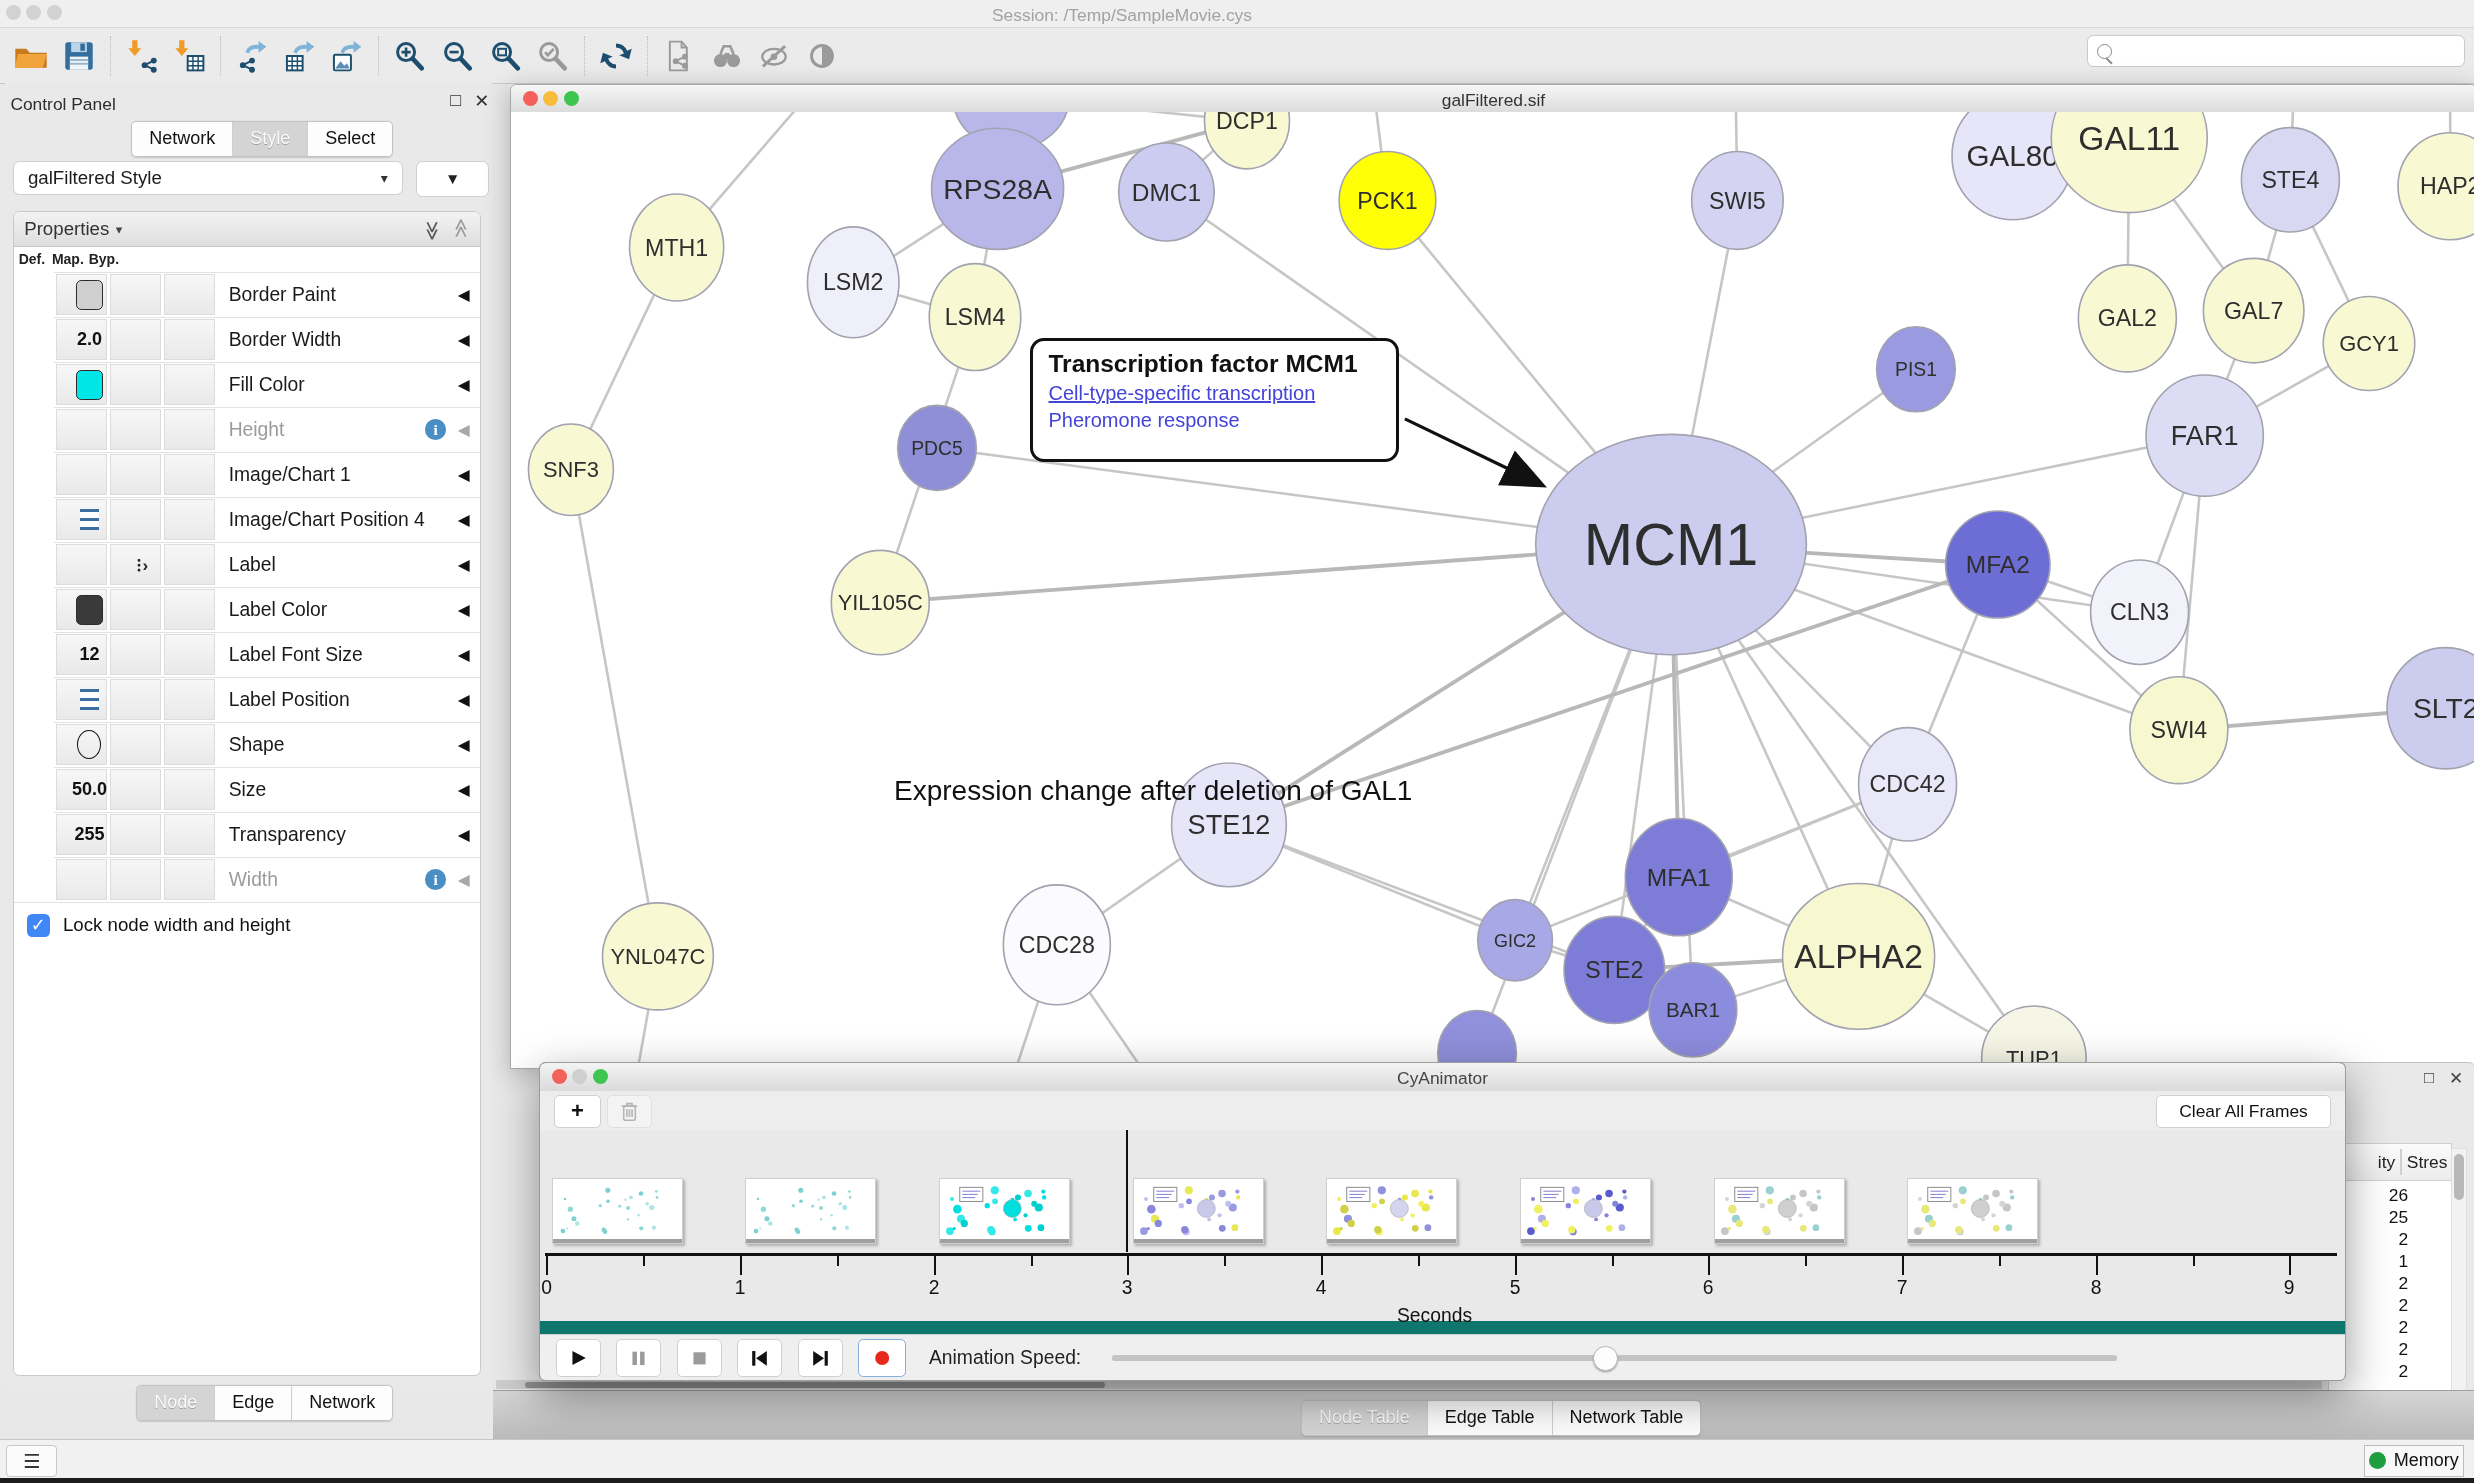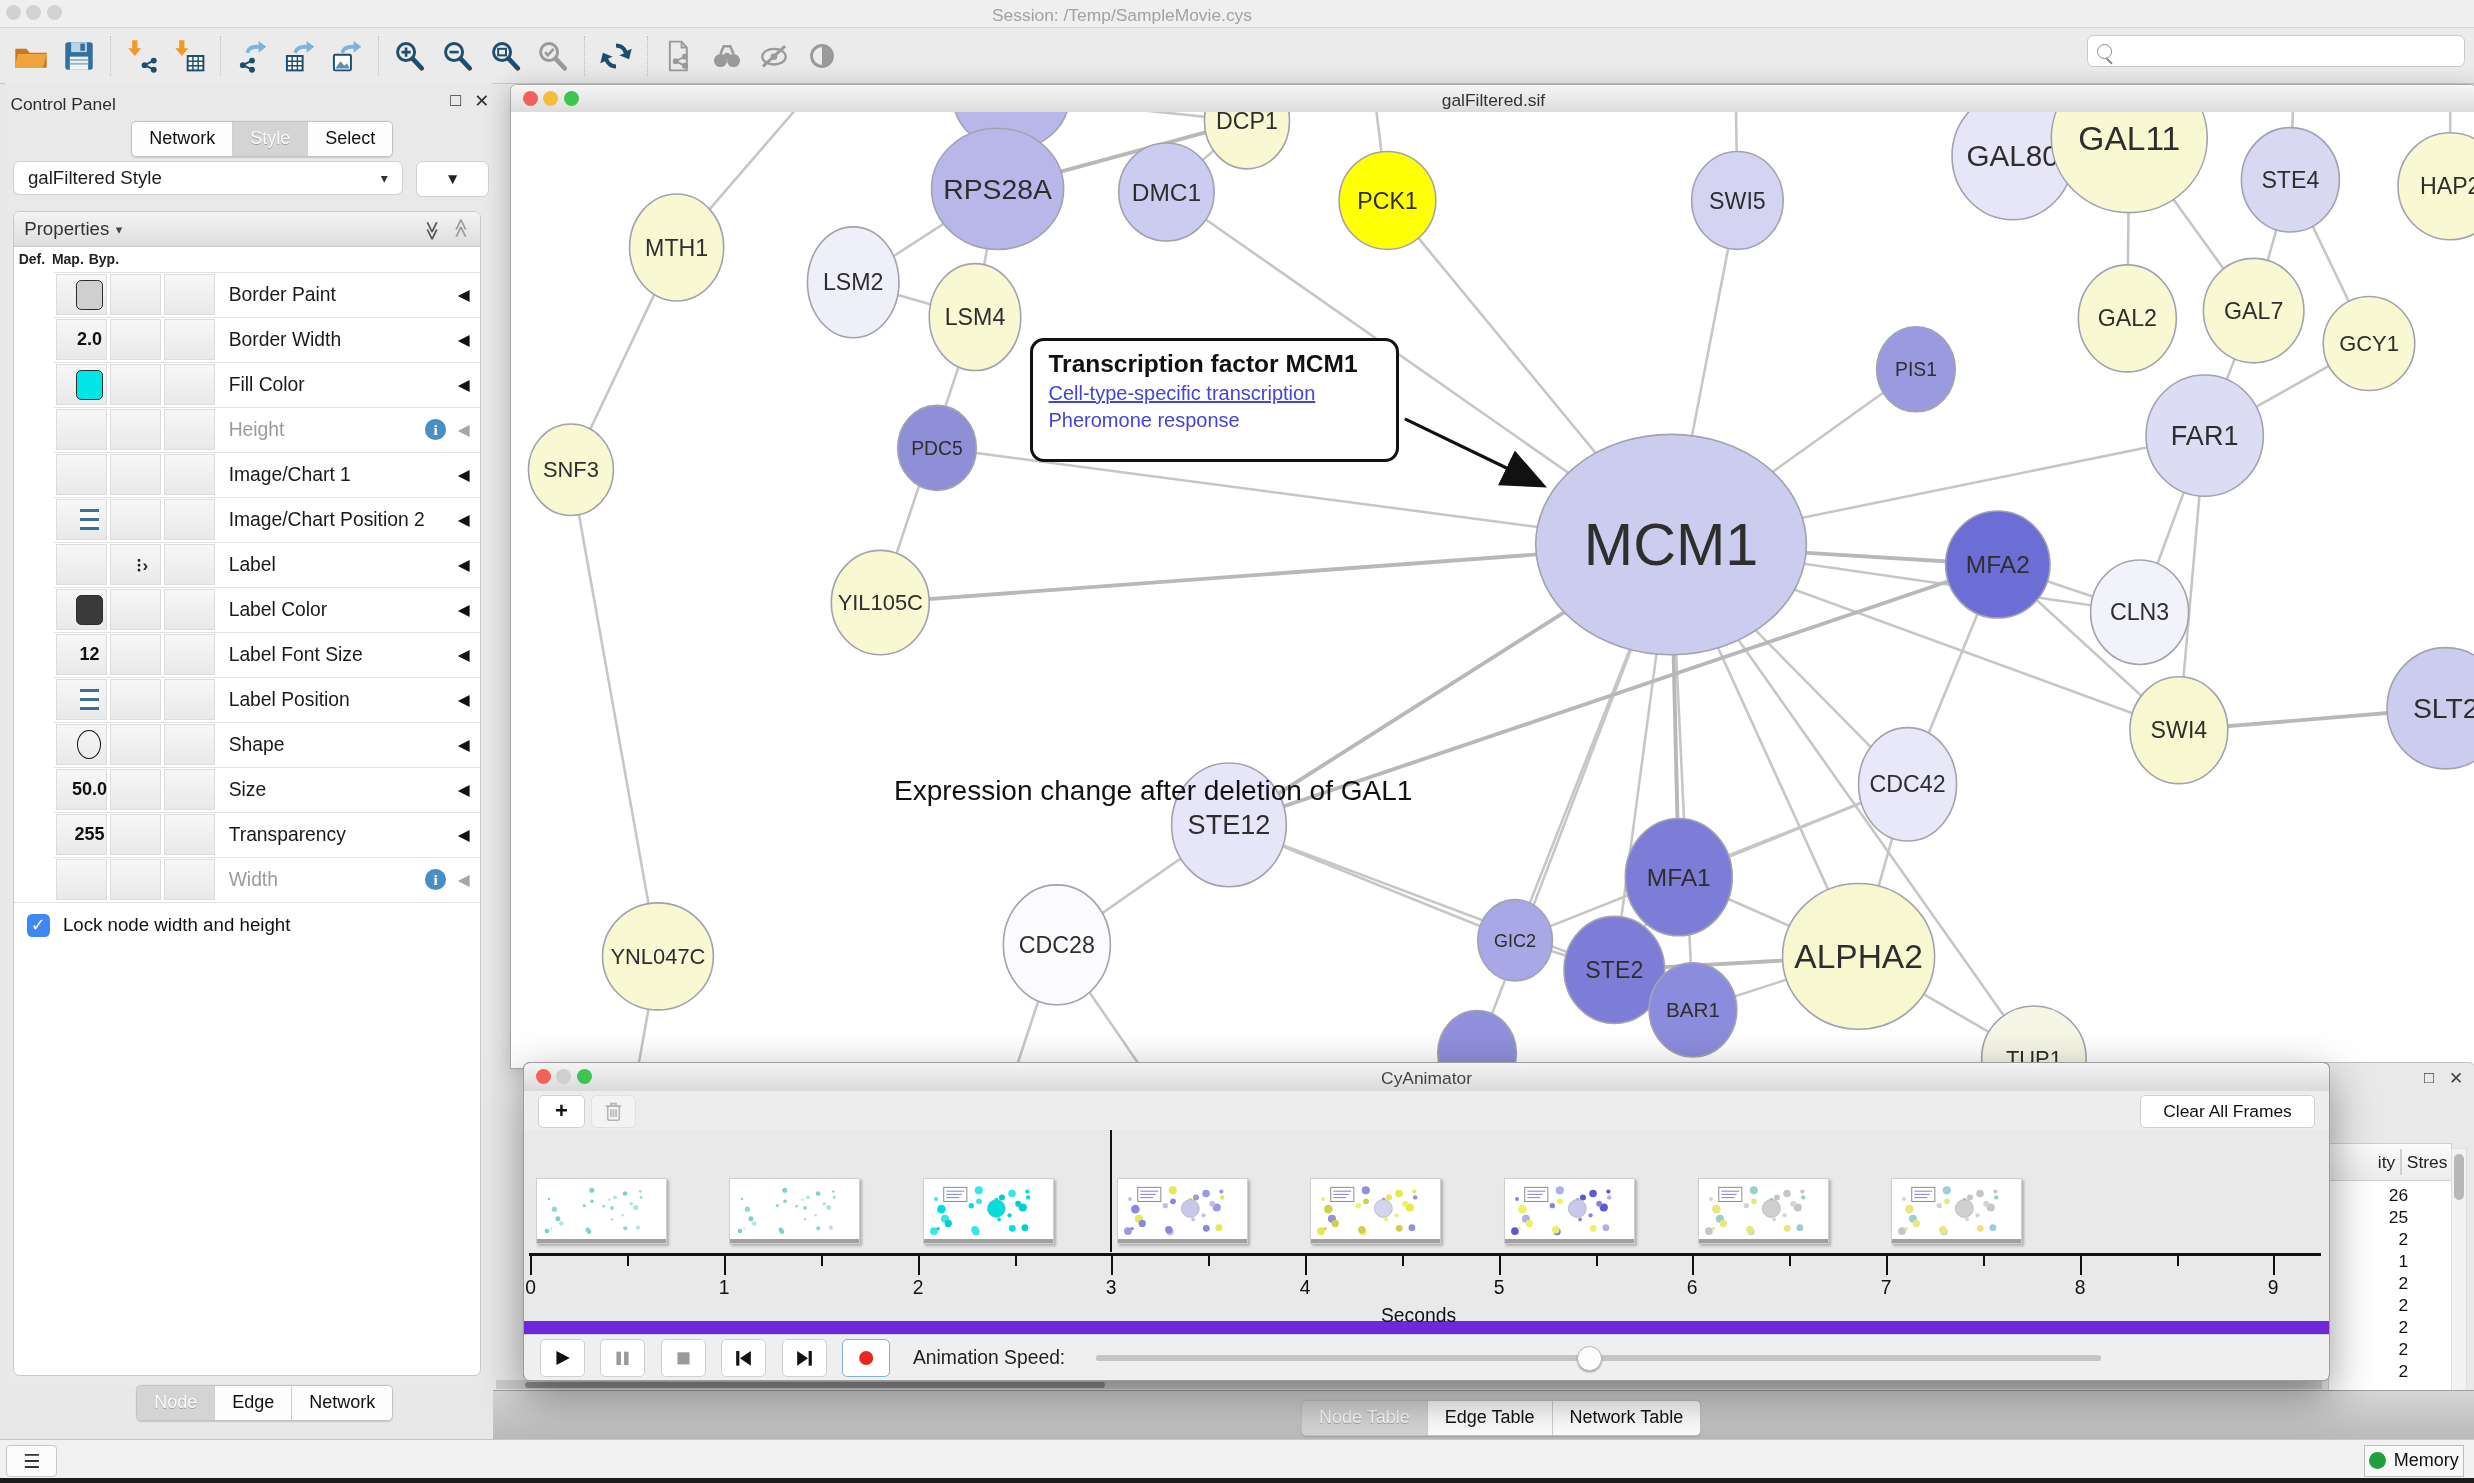--- a/index.html
+++ b/index.html
@@ -54,21 +54,21 @@
   .net-titlebar{position:absolute;left:0;top:0;width:100%;height:27px;background:linear-gradient(#f6f6f6,#dcdcdc);border-bottom:0.6px solid #b5b5b5;}
   .light{position:absolute;top:5.8px;width:15px;height:15px;border-radius:50%;}
   .net-title{position:absolute;left:0;top:4.5px;width:100%;text-align:center;font-size:17.4px;color:#333;}
   .net-canvas{position:absolute;left:0;top:27px;width:1965px;height:956px;background:#fff;overflow:hidden;}
   #net-svg{position:absolute;left:0;top:0;}
   .ann-box{position:absolute;left:519px;top:226px;width:369px;height:124px;background:#fff;border:3.9px solid #111;border-radius:14px;padding:9px 0 0 15.5px;box-sizing:border-box;}
   .ann-title{font-size:24.5px;font-weight:bold;color:#111;}
   .ann-link{font-size:20px;color:#4343d8;margin-top:3.9px;}
   .net-caption{position:absolute;left:383px;top:663px;font-size:28px;color:#111;}
   
-  .cywin{position:absolute;left:523px;top:1062px;width:1805px;height:317px;background:#6d28d9;border:0.6px solid #9c9c9c;border-radius:6.4px;box-shadow:0 15.5px 45px rgba(0,0,0,.4);overflow:hidden;}
+  .cywin{position:absolute;left:539px;top:1062px;width:1805px;height:317px;background:#0f766e;border:0.6px solid #9c9c9c;border-radius:6.4px;box-shadow:0 15.5px 45px rgba(0,0,0,.4);overflow:hidden;}
   .cy-titlebar{position:absolute;left:0;top:0;width:100%;height:28px;background:linear-gradient(#f4f4f4,#dadada);border-bottom:0.6px solid #b5b5b5;}
   .cy-title{position:absolute;left:0;top:5.2px;width:100%;text-align:center;font-size:17.4px;color:#444;}
   .cy-toolbar{position:absolute;left:0;top:28px;width:100%;height:39px;background:#ededed;border-bottom:1.3px solid #8f8f8f;}
   .cy-btn{position:absolute;top:3.9px;height:31px;background:#fff;border:0.6px solid #cfcfcf;border-radius:5.2px;display:flex;align-items:center;justify-content:center;}
   .cy-frames{position:absolute;left:0;top:67px;width:100%;height:191px;background:#e9e9e9;}
   .frame-card{position:absolute;top:48px;width:129px;height:64px;background:#fff;border:0.6px solid #cfcfcf;box-shadow:1.9px 1.9px 2.6px rgba(0,0,0,.25);}
   .frame-card svg{display:block;}
   .playhead{position:absolute;top:0px;width:1.9px;height:122px;background:#111;}
   .ruler{position:absolute;left:5.2px;top:123px;width:1792px;height:2.6px;background:#111;}
   .tick{position:absolute;top:126px;width:1.9px;background:#111;}
@@ -340,21 +340,21 @@
             <div class="pcell"></div>
             <div class="plabel">Image/Chart 1</div>
             <div class="larrow">◀</div>
           </div>
           <div class="prow">
             <div class="pcell">
               <div class="posicon"></div>
             </div>
             <div class="pcell"></div>
             <div class="pcell"></div>
-            <div class="plabel">Image/Chart Position 2</div>
+            <div class="plabel">Image/Chart Position 4</div>
             <div class="larrow">◀</div>
           </div>
           <div class="prow">
             <div class="pcell"></div>
             <div class="pcell">
               <div class="mapicon">⁝›</div>
             </div>
             <div class="pcell"></div>
             <div class="plabel">Label</div>
             <div class="larrow">◀</div>

